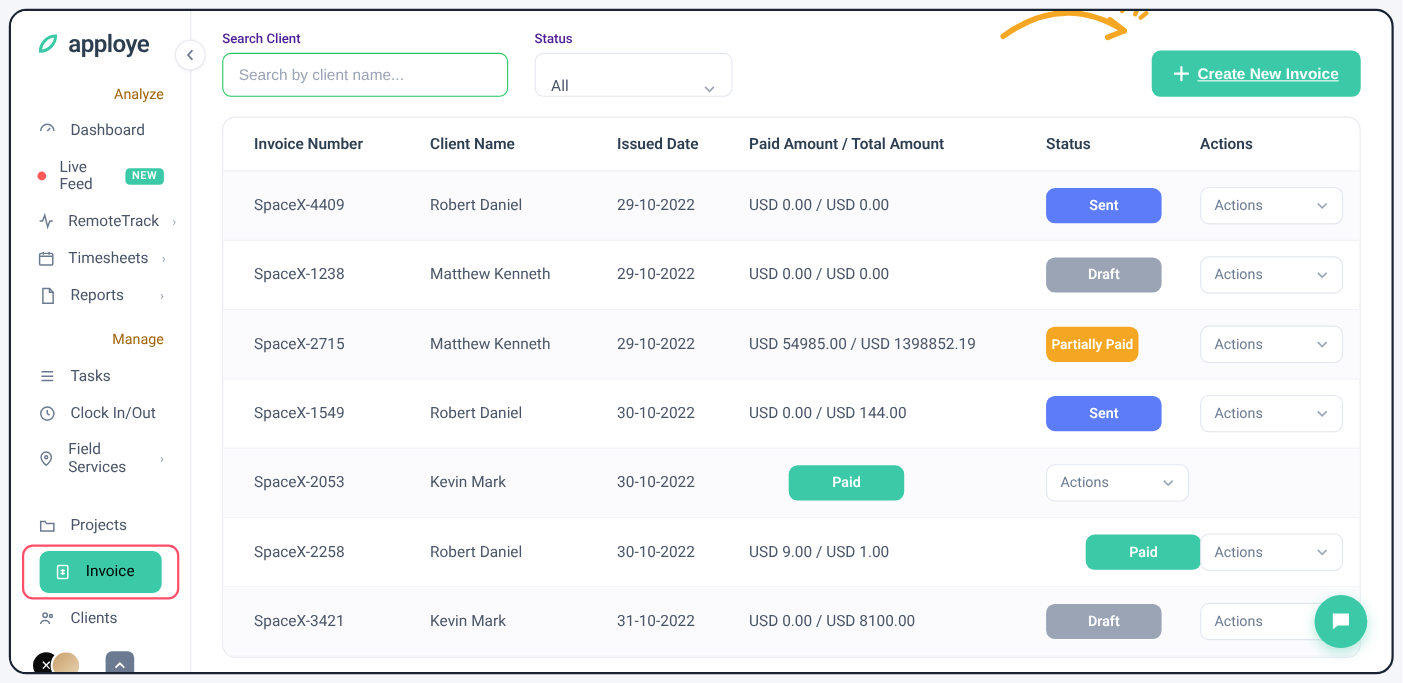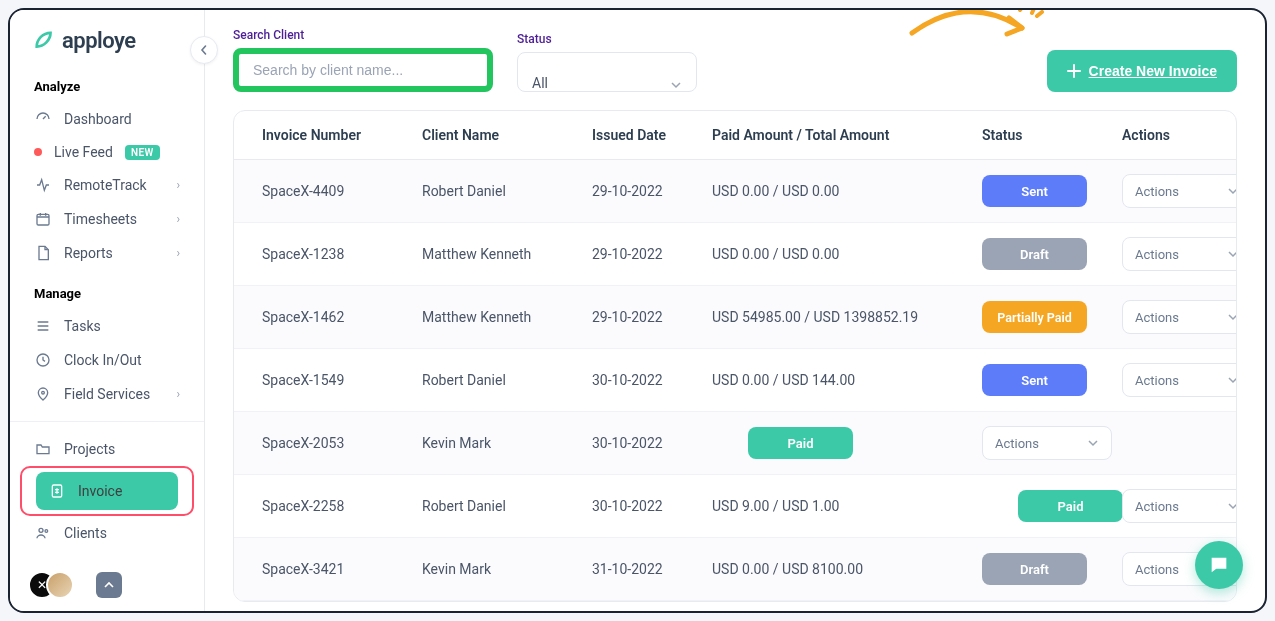--- a/index.html
+++ b/index.html
@@ -14,21 +14,21 @@
   height: 605px;
   background: #fff;
   border: 2px solid #1a2332;
   border-radius: 16px;
   overflow: hidden;
   display: flex;
   position: relative;
 }
 
 .sidebar {
-  width: 195px;
+  width: 164px;
   border-right: 1px solid #e8eaf0;
   background: #fff;
   display: flex;
   flex-direction: column;
   position: relative;
 }
 .logo-area {
   padding: 18px 24px 10px;
   display: flex;
   align-items: center;
@@ -54,23 +54,24 @@
   border: 1px solid #e8eaf0;
   display: flex; align-items: center; justify-content: center;
   cursor: pointer;
   z-index: 5;
   box-shadow: 0 1px 3px rgba(0,0,0,0.06);
   color: #6b7a90;
   font-size: 14px;
 }
 .section-label {
   font-size: 13px;
-  font-weight: 700;
-  color: #000000;
+  font-weight: 400;
+  color: #a16207;
   padding: 16px 24px 8px;
+  text-align: right;
 }
 .nav-item {
   display: flex;
   align-items: center;
   gap: 12px;
   padding: 8px 24px;
   font-size: 14px;
   color: #4a5568;
   cursor: pointer;
   position: relative;
@@ -82,21 +83,21 @@
   background: #3bc9a7;
   color: #fff;
   font-size: 10px;
   font-weight: 600;
   padding: 2px 6px;
   border-radius: 4px;
   letter-spacing: 0.5px;
 }
 .nav-item.active {
   background: #3bc9a7;
-  color: #404040;
+  color: #000000;
   border-radius: 8px;
   margin: 2px 12px;
   padding: 10px 12px;
 }
 .nav-item.active .icon { color: #fff; }
 .highlight-box {
   border: 2px solid #ff4d6a;
   border-radius: 10px;
   margin: 0 10px;
   padding: 2px;
@@ -140,21 +141,21 @@
   gap: 24px;
   align-items: flex-end;
   margin-bottom: 18px;
   position: relative;
 }
 .filter-group { display: flex; flex-direction: column; gap: 6px; }
 .filter-label { font-size: 12px; color: #4c1d95; font-weight: 500; }
 .text-input {
   width: 260px;
   height: 40px;
-  border: 6px solid #22c55e;
+  border: 1px solid #22c55e;
   border-radius: 8px;
   padding: 16px 14px;
   font-size: 14px;
   color: #4a5568;
 }
 .text-input::placeholder { color: #9aa4b5; }
 .select-box {
   width: 180px;
   height: 40px;
   border: 1px solid #e2e6ee;
@@ -218,21 +219,21 @@
   justify-content: center;
   height: 32px;
   border-radius: 8px;
   color: #fff;
   font-size: 13px;
   font-weight: 600;
   width: 105px;
 }
 .status-sent { background: #5c7cfa; }
 .status-draft { background: #9aa4b5; }
-.status-partial { background: #f5a623; width: 105px; font-size:12.5px; }
+.status-partial { background: #f5a623; width: 84px; font-size:12.5px; }
 .status-paid { background: #3bc9a7; margin-left: 36px; }
 .actions-dd {
   width: 130px;
   height: 34px;
   border: 1px solid #e2e6ee;
   border-radius: 8px;
   padding: 0 12px;
   display: flex; align-items: center; justify-content: space-between;
   font-size: 13px;
   color: #6b7a90;
@@ -466,21 +467,21 @@
             <div>
               <div class="actions-dd">
                 <span>Actions</span>
                 <svg width="12" height="12" viewBox="0 0 12 12">
                   <path d="M2 4l4 4 4-4" stroke="#9aa4b5" stroke-width="1.5" fill="none"></path>
                 </svg>
               </div>
             </div>
           </div>
           <div class="trow">
-            <div>SpaceX-1462</div>
+            <div>SpaceX-2715</div>
             <div>Matthew Kenneth</div>
             <div>29-10-2022</div>
             <div>USD 54985.00 / USD 1398852.19</div>
             <div><span class="status-pill status-partial">Partially Paid</span></div>
             <div>
               <div class="actions-dd">
                 <span>Actions</span>
                 <svg width="12" height="12" viewBox="0 0 12 12">
                   <path d="M2 4l4 4 4-4" stroke="#9aa4b5" stroke-width="1.5" fill="none"></path>
                 </svg>

